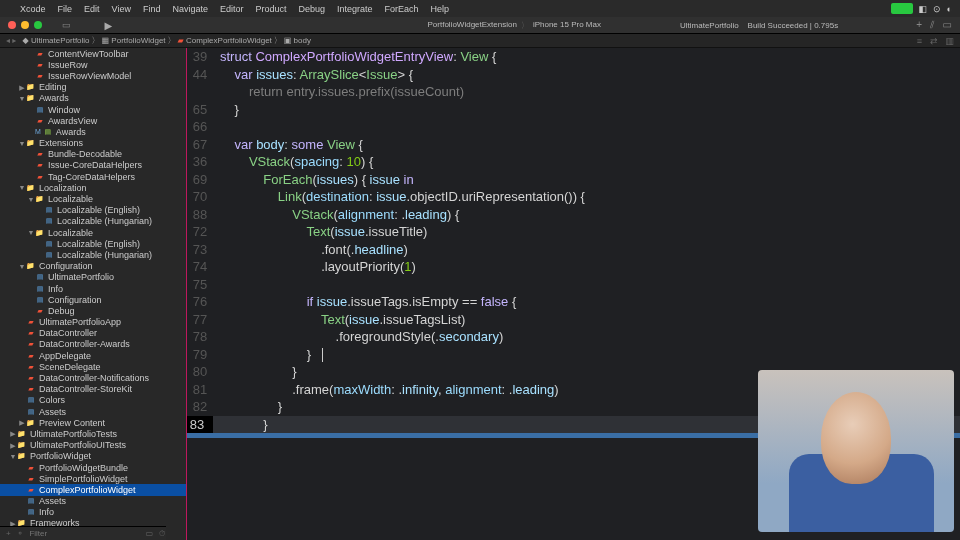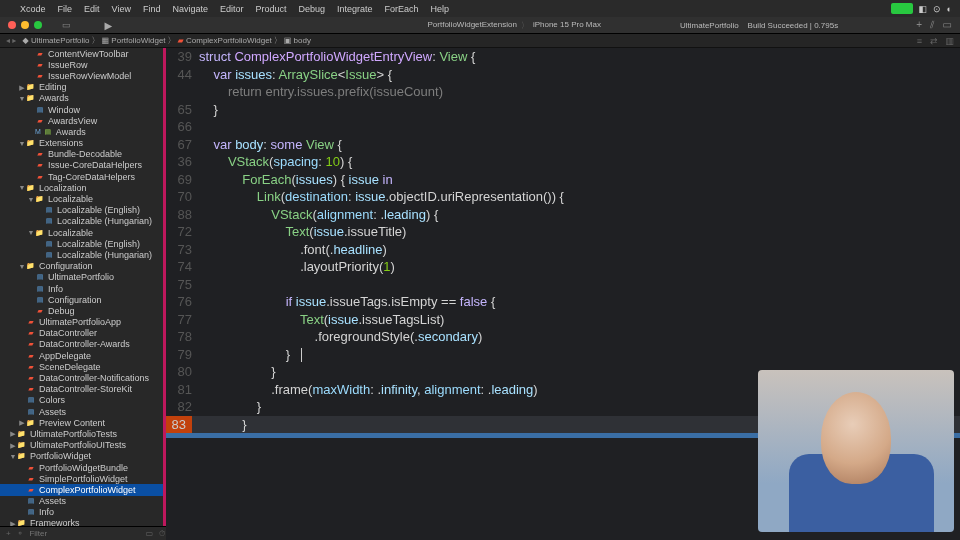--- a/index.html
+++ b/index.html
@@ -14,38 +14,38 @@
 .tred{background:#ff5f57}.tyellow{background:#febc2e}.tgreen{background:#28c840}
 .toolbar .play{color:#aaa;font-size:10px;margin-left:24px}
 .toolbar .center{flex:1;display:flex;justify-content:center;align-items:center;gap:6px;font-size:8px;color:#bbb}
 .toolbar .targets{display:flex;gap:4px}
 .toolbar .sep{color:#666}
 .toolbar .status{position:absolute;left:680px;font-size:8px;color:#bbb}
 .toolbar .right{display:flex;gap:8px;font-size:10px;color:#888}
 .breadcrumb{height:15px;background:#252525;border-top:1px solid #000;border-bottom:1px solid #111;display:flex;align-items:center;padding:0 6px;font-size:8px;color:#aaa;gap:2px}
 .breadcrumb .right{margin-left:auto;display:flex;gap:8px;color:#666;font-size:9px}
 .main{display:flex;height:calc(540px - 17px - 16px - 15px)}
-.sidebar{width:166px;background:#282828;overflow-y:auto;font-size:9px;color:#ccc;border-right:3px solid #be185d}
+.sidebar{width:187px;background:#282828;overflow-y:auto;font-size:9px;color:#ccc;border-right:1px solid #be185d}
 .sidebar::-webkit-scrollbar{width:0}
 .tree-row{display:flex;align-items:center;height:11.2px;padding-right:4px;cursor:default;white-space:nowrap}
 .tree-row.selected{background:#0a4fa3;color:#fff}
 .disc{color:#888;font-size:7px;width:8px;text-align:center;line-height:1}
 .spacer{display:inline-block}
 .ficon{width:10px;height:8px;margin-right:3px;display:inline-flex;align-items:center;justify-content:center;font-size:7px}
 .ic-folder{color:#6fa8dc}
 .ic-swift{color:#f05138}
 .ic-blue{color:#5b9bd5}
 .ic-green{color:#8bc34a}
 .filter-bar{position:absolute;bottom:0;left:0;width:166px;height:14px;background:#2a2a2a;border-top:1px solid #000;display:flex;align-items:center;padding:0 6px;font-size:8px;color:#666;gap:6px}
 .editor{flex:1;background:#1f2023;font-family:"SF Mono",Menlo,monospace;font-size:13px;line-height:17.5px;overflow:hidden;position:relative}
-.gutter{position:absolute;left:0;top:0;width:32px;text-align:right;color:#555;padding-right:6px;user-select:none}
+.gutter{position:absolute;left:0;top:0;width:32px;text-align:center;color:#555;padding-right:6px;user-select:none}
 .code{position:absolute;left:33px;top:0;right:0;white-space:pre;color:#d4d4d4}
 .gutter div,.code div{height:17.5px}
 .hl-line{position:absolute;left:0;right:0;height:17.5px;background:#2f3136}
-.hl-gutter{background:#c2410c;color:#ccc!important;padding-right:6px}
+.hl-gutter{background:#000000;color:#ccc!important;padding-right:6px}
 .blue-bar{position:absolute;left:0;right:0;height:5px;background:#3a6ea5}
 .kw{color:#c4b5fd}
 .type{color:#d0a8ff}
 .builtin{color:#89d185}
 .ident{color:#a8e1ff}
 .prop{color:#9cdcfe}
 .num{color:#84cc16}
 .dim{color:#7d7d7d}
 .cursor{display:inline-block;width:1px;height:14px;background:#ccc;vertical-align:middle}
 .webcam{position:absolute;right:6px;bottom:8px;width:196px;height:162px;background:linear-gradient(180deg,#c9c2bc 0%,#8fa8c4 70%);border-radius:4px;overflow:hidden}

